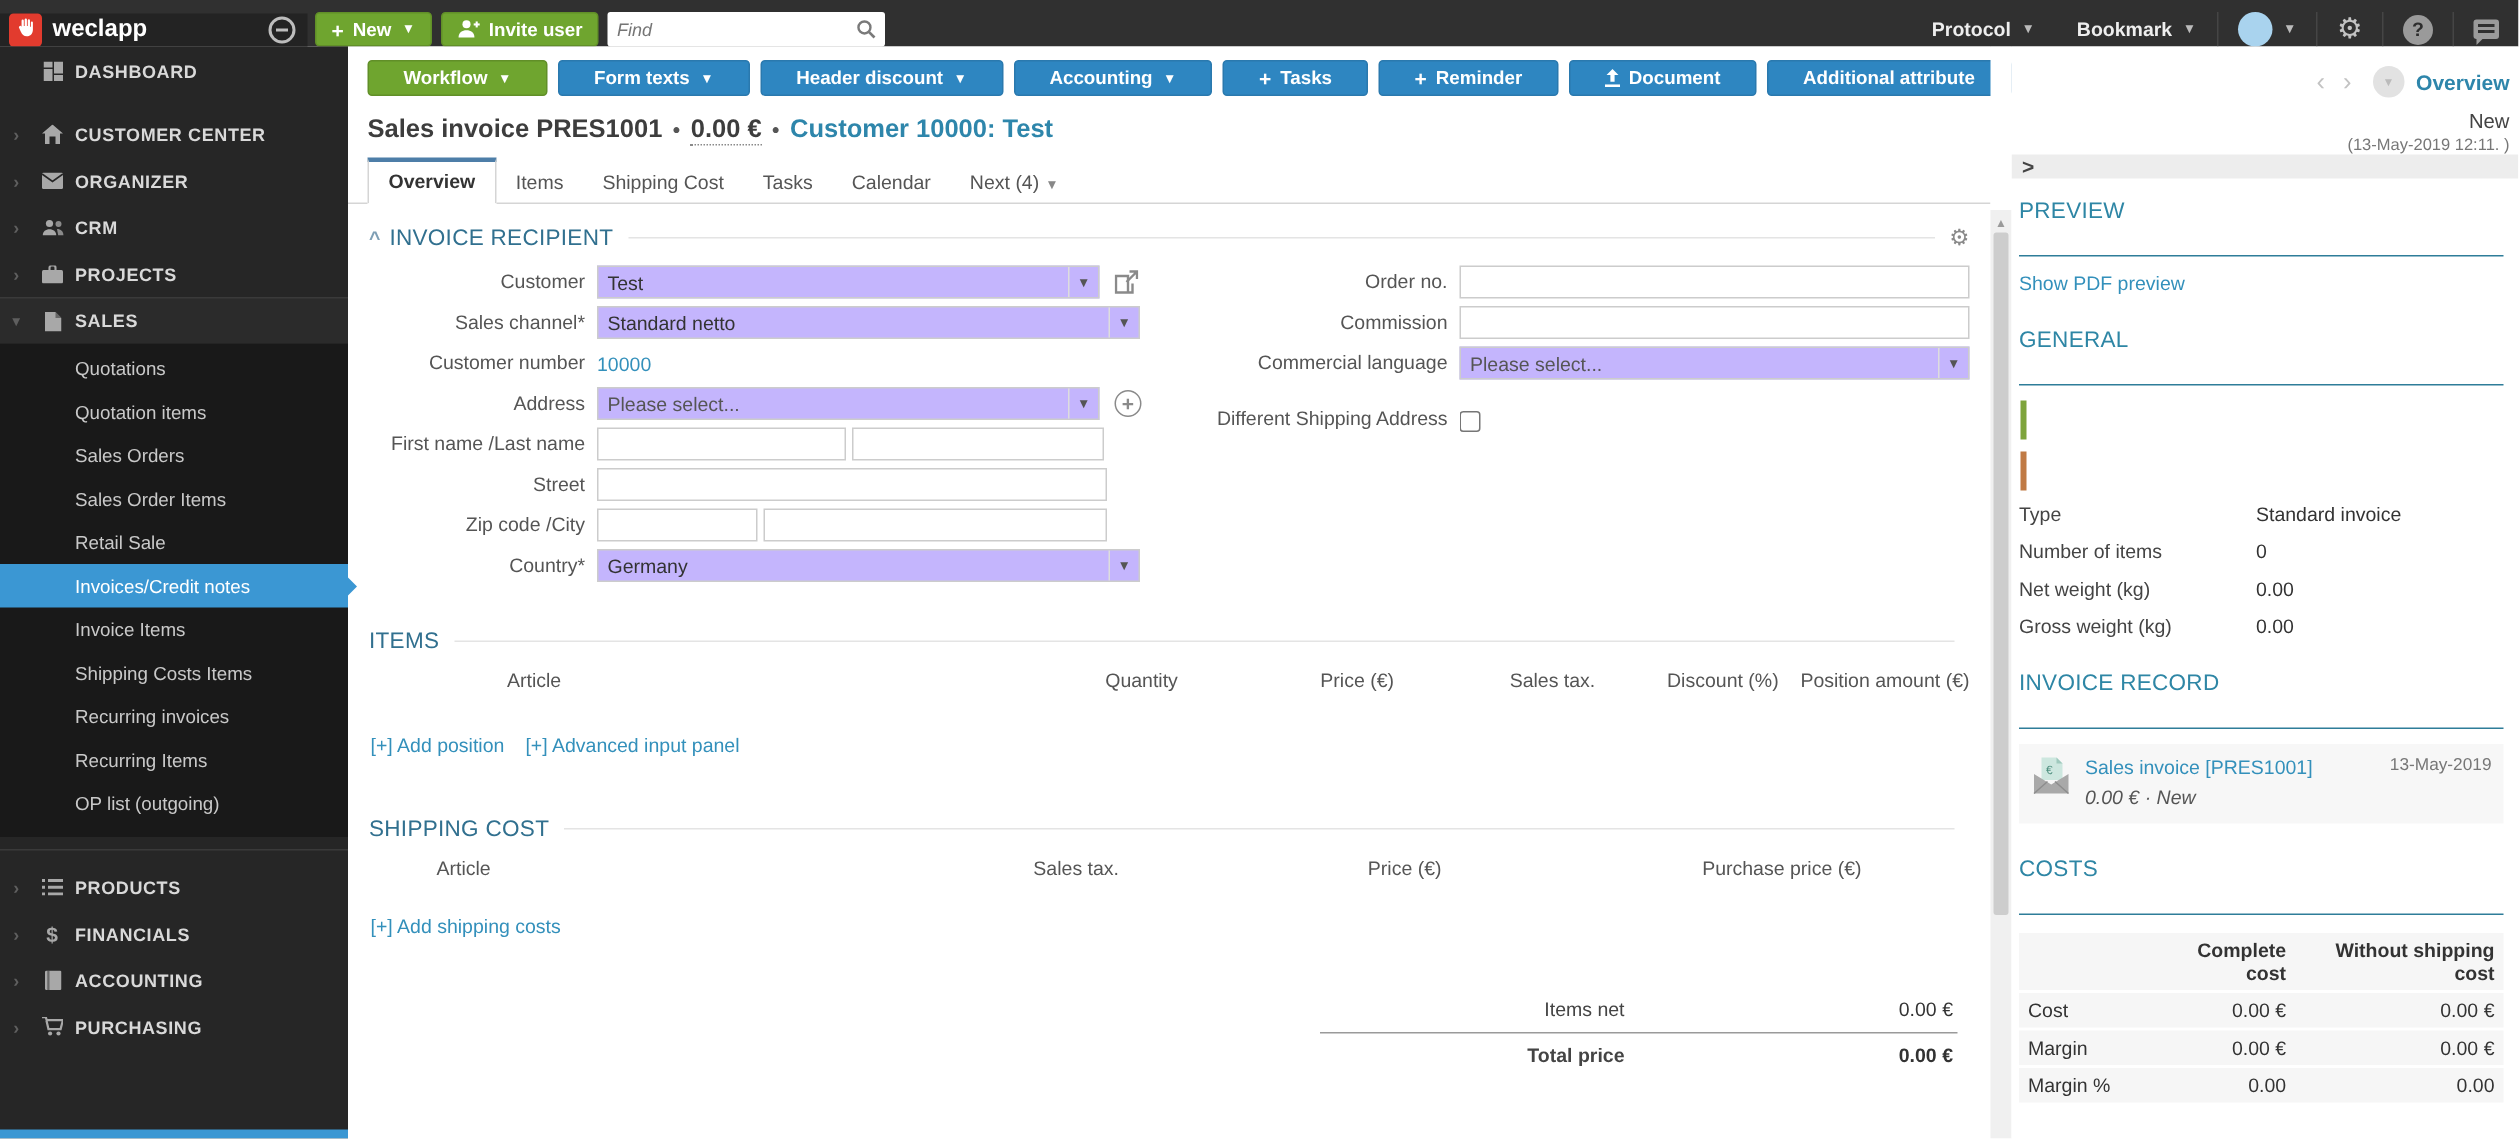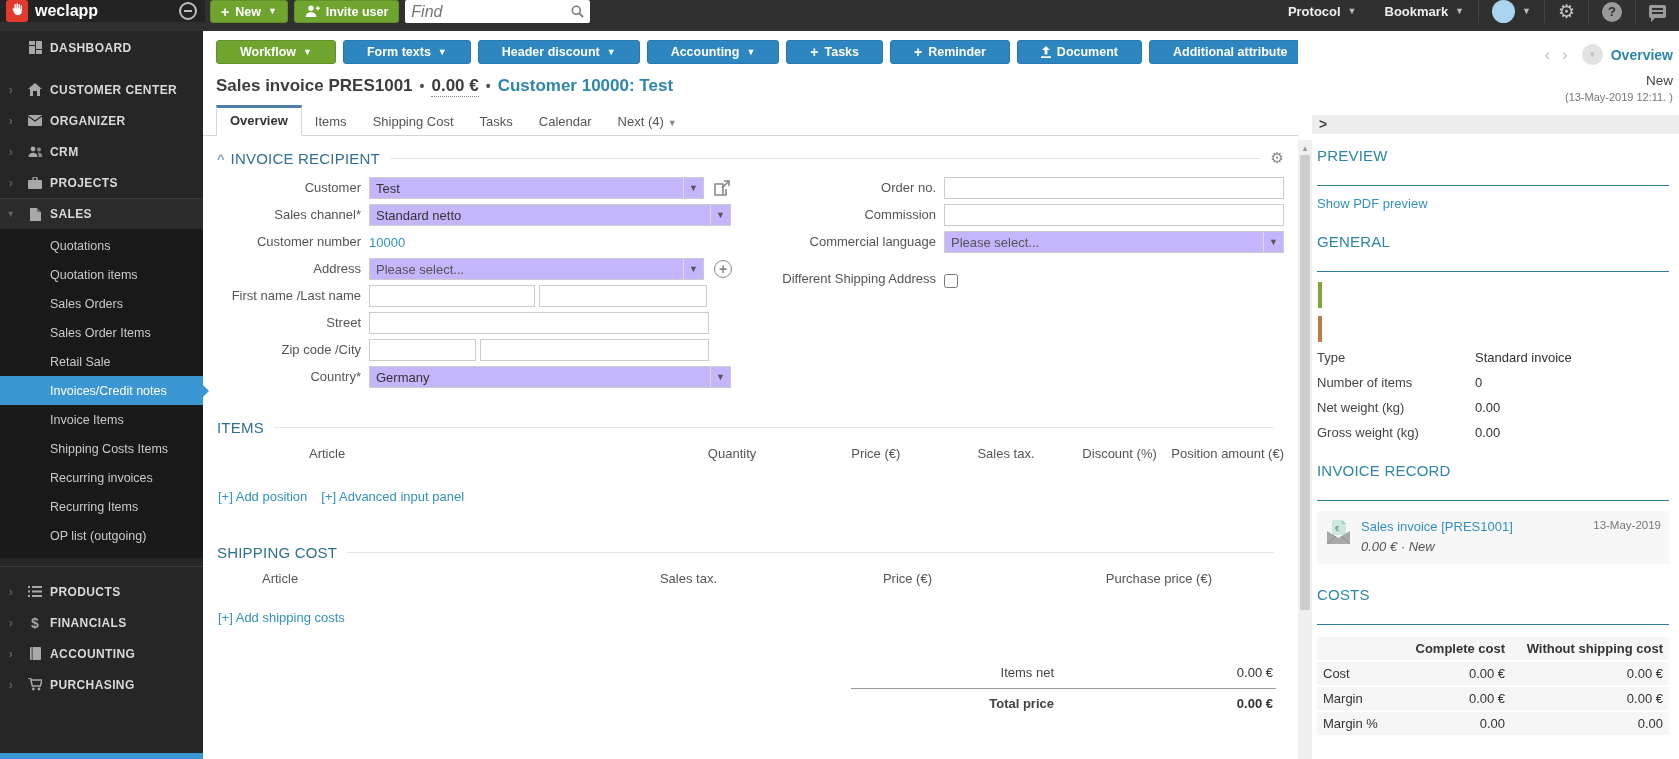--- a/index.html
+++ b/index.html
@@ -1,48 +1,48 @@
 <!DOCTYPE html>
 <html><head>
 <meta charset="utf-8">
 <style>
   * { box-sizing: border-box; margin: 0; padding: 0; }
   html,body { width:1679px; height:759px; overflow:hidden; }
   body { font-family:"Liberation Sans","DejaVu Sans",sans-serif; font-size:13px; color:#333; background:#fff; }
 
   
-  .topbar { height:31px; background:#303030; display:flex; align-items:flex-start; }
+  .topbar { height:31px; background:#303030; display:flex; align-items:flex-end; }
   .logo-area { width:205px; background:#232323; display:flex; align-items:center; padding:0 8px 0 6px; }
   .logo-sq { width:22px; height:22px; background:#e23b2e; border-radius:3px; display:flex; align-items:center; justify-content:center; }
   .brand { color:#fff; font-size:16px; font-weight:bold; margin-left:7px; flex:1; }
   .circle-minus { width:18px; height:18px; border:2px solid #bdbdbd; border-radius:50%; position:relative; cursor:pointer; }
   .circle-minus::after { content:""; position:absolute; left:3px; right:3px; top:6px; height:2px; background:#bdbdbd; }
   .tb-main { flex:1; display:flex; align-items:center; padding-left:5px; }
   .tb-btn { height:23px; border-radius:3px; color:#fff; font-size:12.5px; font-weight:bold; display:flex; align-items:center; padding:0 10px; margin-right:6px; cursor:pointer; }
   .tb-green { background:#6fa52f; border:1px solid #618f28; }
   .caret { font-size:9px; margin-left:7px; line-height:1; }
   .plus-glyph { font-size:14px; margin-right:6px; font-weight:bold; }
   .find-wrap { width:185px; height:23px; background:#fff; border-radius:2px; display:flex; align-items:center; padding:0 6px; }
-  .find-wrap input { border:none; outline:none; flex:1; font-size:16px; font-style:italic; color:#555; font-family:inherit; min-width:0; }
+  .find-wrap input { border:none; outline:none; flex:1; font-size:12px; font-style:italic; color:#555; font-family:inherit; min-width:0; }
   .tb-right { display:flex; align-items:stretch; }
   .tb-link { display:flex; align-items:center; color:#eee; font-weight:600; font-size:13px; padding:0 14px; cursor:pointer; }
   .tb-sep { width:1px; background:#454545; }
   .tb-icybox { display:flex; align-items:center; padding:0 13px; cursor:pointer; }
   .avatar { width:23px; height:23px; border-radius:50%; background:#a9d3ee; }
   .gear-glyph { color:#c2c2c2; font-size:19px; }
   .help-circle { width:20px; height:20px; border-radius:50%; background:#9a9a9a; color:#2e2e2e; font-weight:bold; font-size:13px; display:flex; align-items:center; justify-content:center; }
   .chat-glyph { width:17px; height:13px; background:#9a9a9a; border-radius:2px; position:relative; }
   .chat-glyph::before { content:""; position:absolute; left:3px; top:3px; width:11px; height:1.5px; background:#2f2f2f; box-shadow:0 4px 0 #2f2f2f; }
   .chat-glyph::after { content:""; position:absolute; left:2px; bottom:-4px; border:4px solid transparent; border-top-color:#9a9a9a; border-left-color:#9a9a9a; }
 
   
   .app-body { display:flex; height:728px; }
 
   
-  .sidebar { width:203px; background:#262626; color:#d9d9d9; display:flex; flex-direction:column; position:relative; overflow:visible; z-index:5; }
+  .sidebar { width:232px; background:#262626; color:#d9d9d9; display:flex; flex-direction:column; position:relative; overflow:visible; z-index:5; }
   .snav-item { height:31px; display:flex; align-items:center; font-size:12px; font-weight:600; letter-spacing:.4px; cursor:pointer; position:relative; }
   .snav-chev { width:22px; text-align:center; color:#5f5f5f; font-size:12px; }
   .snav-ic { width:26px; text-align:center; color:#a8a8a8; font-size:13px; display:flex; justify-content:center; }
   .snav-lbl { margin-left:2px; }
   .snav-dash { margin-bottom:11px; margin-top:1px; }
   .sales-row { border-top:1px solid #3a3a3a; background:#2b2b2b; }
   .submenu { background:#191919; padding:2px 0 8px; }
   .sub-item { height:29px; display:flex; align-items:center; padding-left:50px; font-size:12.5px; color:#c9c9c9; cursor:pointer; position:relative; }
   .sub-item.sel { background:#3b97d3; color:#fff; }
   .sub-item.sel::after { content:""; position:absolute; right:-6px; top:50%; margin-top:-6px; border-left:6px solid #3b97d3; border-top:6px solid transparent; border-bottom:6px solid transparent; }

